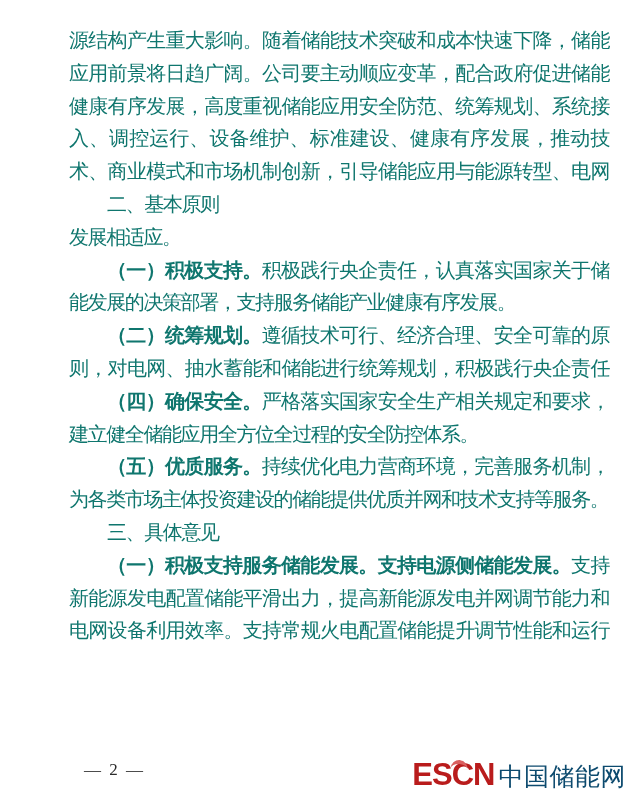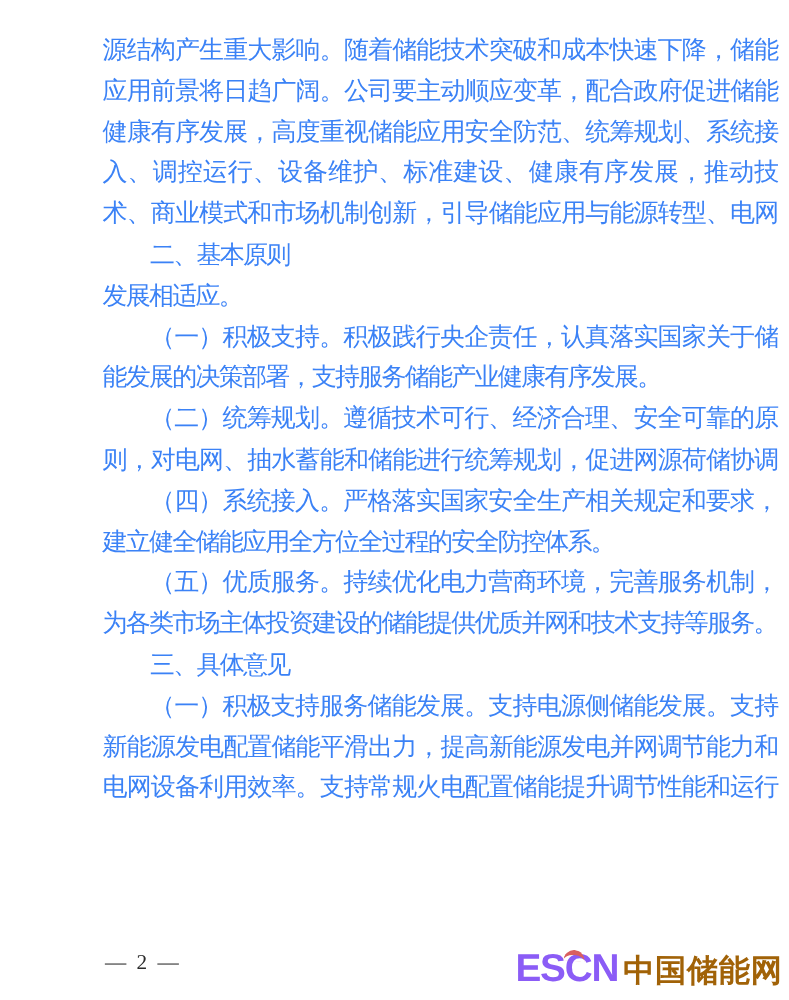--- a/index.html
+++ b/index.html
@@ -6,38 +6,38 @@
   .page {
     position: relative;
     width: 631px;
     height: 800px;
     background: #ffffff;
     overflow: hidden;
     font-family: "Liberation Sans", sans-serif;
   }
   .doc {
     position: absolute;
-    left: 82px;
+    left: 69px;
     top: 24px;
     width: 540px;
-    color: #3b82f6;
+    color: #0f766e;
     font-size: 20px;
     line-height: 32.8px;
     letter-spacing: -1.4px;
   }
   .line {
     text-align: justify;
     text-align-last: justify;
     white-space: normal;
     height: 32.8px;
     overflow: visible;
   }
   .line.last { text-align-last: left; }
   .line.indent { text-indent: 38px; }
-  .bold { font-weight: normal; }
+  .bold { font-weight: bold; }
 
   .pagenum {
     position: absolute;
     left: 84px;
     top: 760px;
     font-size: 17px;
     color: #2b2b2b;
     letter-spacing: 2px;
     font-family: "Liberation Serif", serif;
   }
@@ -47,60 +47,60 @@
     top: 757px;
     display: flex;
     align-items: baseline;
     user-select: none;
   }
   .logo-escn {
     position: relative;
     font-weight: bold;
     font-size: 31px;
     line-height: 36px;
-    color: #8b5cf6;
+    color: #b91c1c;
     letter-spacing: -1px;
   }
   .c-accent {
     position: absolute;
     left: 39px;
     top: 3px;
     width: 17px;
     height: 9px;
     box-sizing: border-box;
     border-top: 4.5px solid #D95F5F;
     border-radius: 50% 50% 0 0 / 100% 100% 0 0;
     transform: rotate(5deg);
   }
   .logo-cn {
-    font-weight: bold;
+    font-weight: normal;
     font-size: 25px;
-    color: #a16207;
+    color: #0c4a6e;
     margin-left: 4px;
     letter-spacing: 0.5px;
   }
 </style>
 </head>
 <body>
 
 <div class="page">
 
   <div class="doc">
       <div class="line"><span>源结构产生重大影响。随着储能技术突破和成本快速下降，储能</span></div>
       <div class="line"><span>应用前景将日趋广阔。公司要主动顺应变革，配合政府促进储能</span></div>
       <div class="line"><span>健康有序发展，高度重视储能应用安全防范、统筹规划、系统接</span></div>
       <div class="line"><span>入、调控运行、设备维护、标准建设、健康有序发展，推动技</span></div>
       <div class="line"><span>术、商业模式和市场机制创新，引导储能应用与能源转型、电网</span></div>
       <div class="line last indent"><span>二、基本原则</span></div>
       <div class="line last"><span>发展相适应。</span></div>
       <div class="line indent"><span class="bold">（一）积极支持。</span><span>积极践行央企责任，认真落实国家关于储</span></div>
       <div class="line last"><span>能发展的决策部署，支持服务储能产业健康有序发展。</span></div>
       <div class="line indent"><span class="bold">（二）统筹规划。</span><span>遵循技术可行、经济合理、安全可靠的原</span></div>
-      <div class="line"><span>则，对电网、抽水蓄能和储能进行统筹规划，促进网源荷储协调</span></div>
-      <div class="line indent"><span class="bold">（四）系统接入。</span><span>严格落实国家安全生产相关规定和要求，</span></div>
+      <div class="line"><span>则，对电网、抽水蓄能和储能进行统筹规划，积极践行央企责任</span></div>
+      <div class="line indent"><span class="bold">（四）确保安全。</span><span>严格落实国家安全生产相关规定和要求，</span></div>
       <div class="line last"><span>建立健全储能应用全方位全过程的安全防控体系。</span></div>
       <div class="line indent"><span class="bold">（五）优质服务。</span><span>持续优化电力营商环境，完善服务机制，</span></div>
       <div class="line last"><span>为各类市场主体投资建设的储能提供优质并网和技术支持等服务。</span></div>
       <div class="line last indent"><span>三、具体意见</span></div>
       <div class="line indent"><span class="bold">（一）积极支持服务储能发展。支持电源侧储能发展。</span><span>支持</span></div>
       <div class="line"><span>新能源发电配置储能平滑出力，提高新能源发电并网调节能力和</span></div>
       <div class="line"><span>电网设备利用效率。支持常规火电配置储能提升调节性能和运行</span></div>
     </div>
 
   <div class="pagenum">— 2 —</div>

